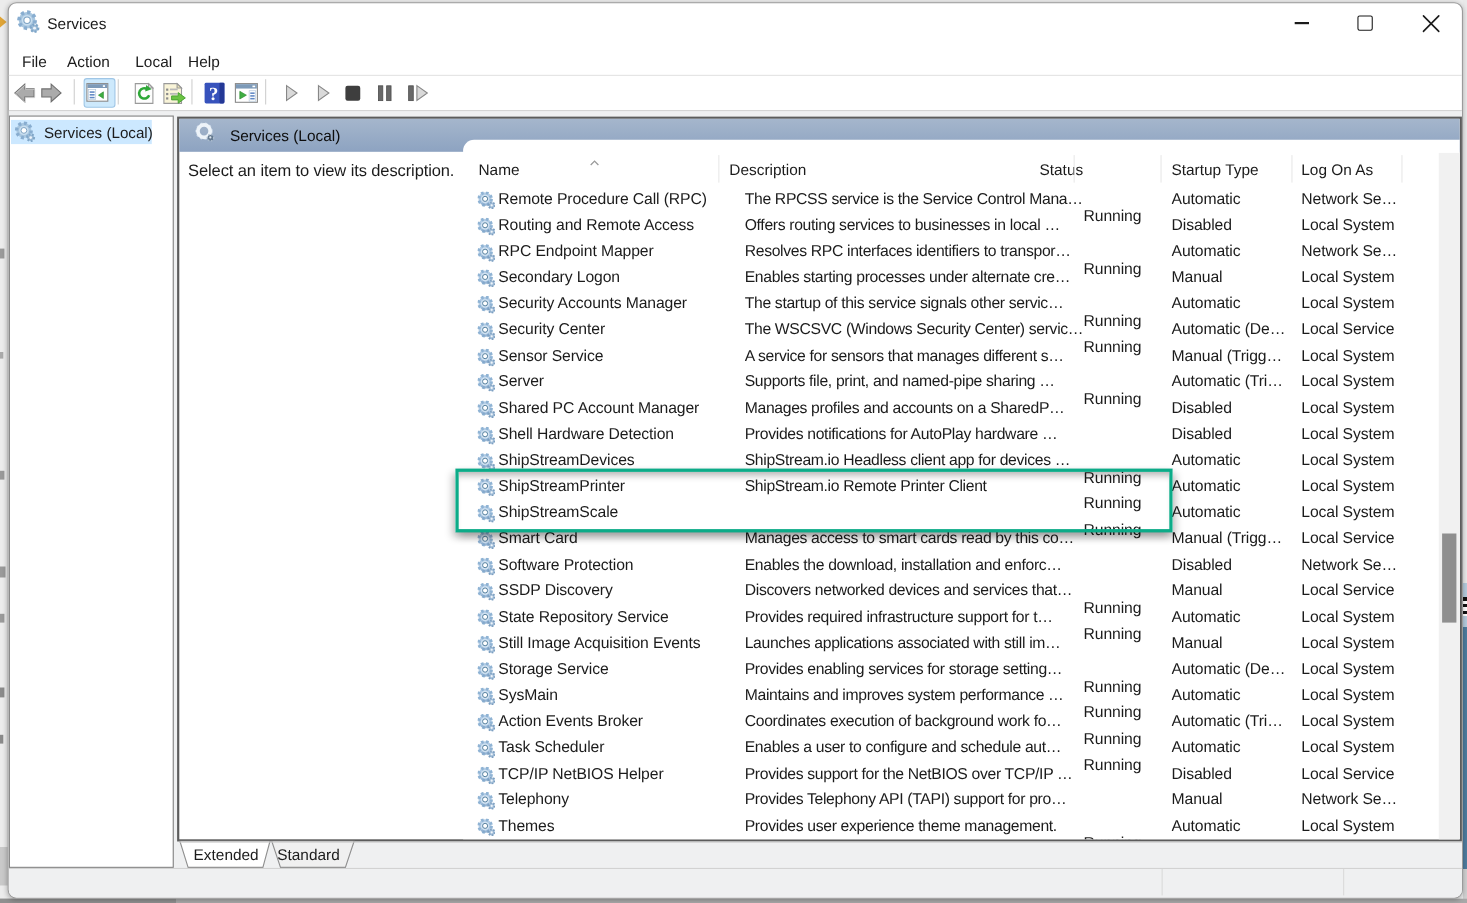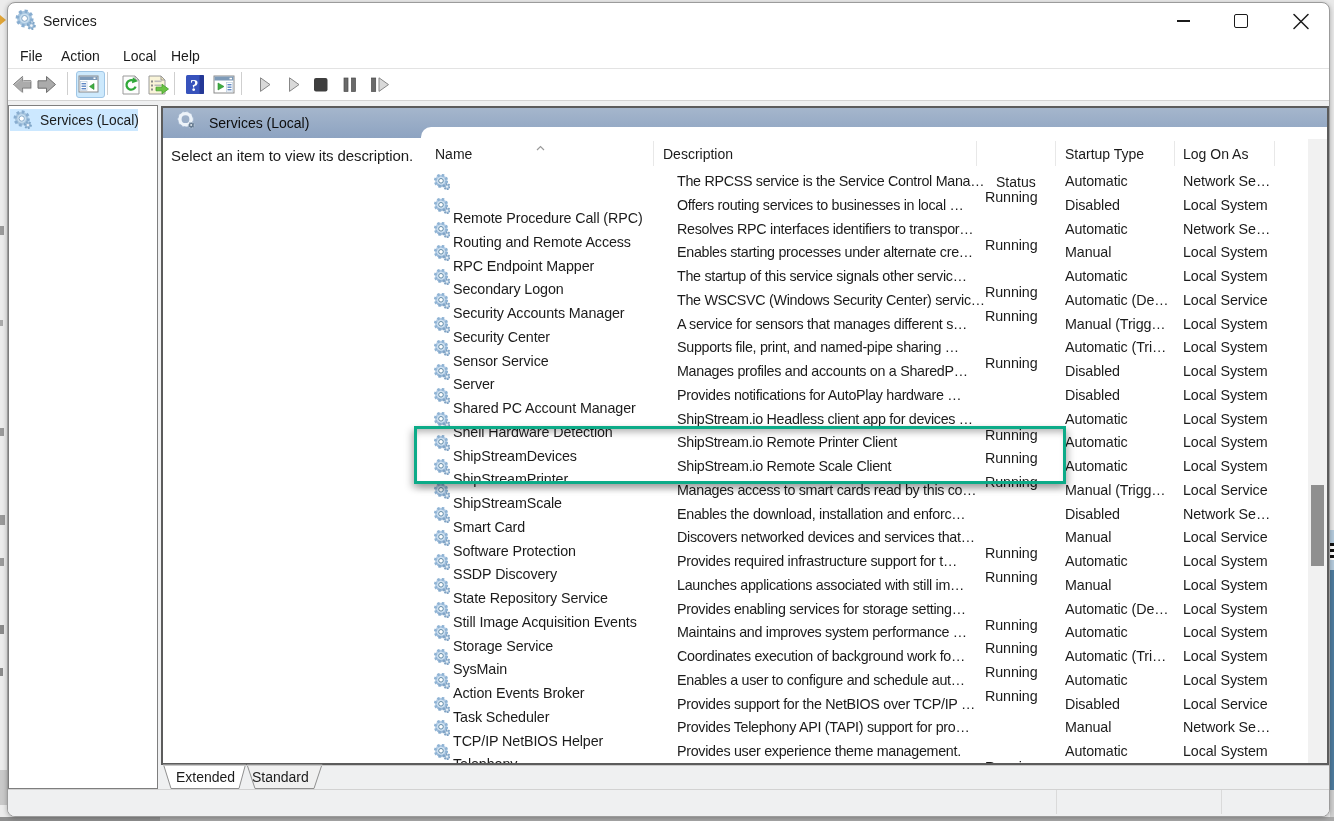--- a/index.html
+++ b/index.html
@@ -39,21 +39,21 @@
 #selectitem { left:171px; top:147px; font-size:15px; letter-spacing:-0.1px; }
 #listpanel { left:421px; top:127px; width:906px; height:636px; background:#fff; border-top-left-radius:10px; }
 
 .hdr { top:146px; font-size:14px; color:#1b1b1b; }
 .hsep { top:141px; width:1px; height:25px; background:#e8e8e8; }
 #caret { left:536px; top:144px; width:9px; height:9px; }
 
 #rows { left:424px; top:170px; width:884px; height:593px; overflow:hidden; font-size:14.3px; letter-spacing:-0.1px; }
 .r { position:absolute; left:0; width:884px; height:24px; line-height:23.5px; white-space:nowrap; }
 .gi { position:absolute; left:10px; top:4px; }
-.c1 { position:absolute; left:29px; width:210px; overflow:hidden;margin-top:37px; }
+.c1 { position:absolute; left:29px; width:210px; overflow:hidden; }
 .c2 { position:absolute; left:253px; width:313px; overflow:hidden; letter-spacing:-0.3px; }
 .c3 { position:absolute; left:561px; width:78px; overflow:hidden;margin-top:16px; }
 .c4 { position:absolute; left:641px; width:117px; overflow:hidden; }
 .c5 { position:absolute; left:759px; width:125px; overflow:hidden; }
 
 #sbtrack { left:1308px; top:139px; width:19px; height:624px; background:#f1f1f1; }
 #sbthumb { left:1311px; top:485px; width:13px; height:81px; background:#8f8f8f; }
 
 #greenbox { left:414px; top:426px; width:652px; height:58px; border:3px solid #0cab88; box-shadow:-3px 4px 7px rgba(0,0,0,.22), 3px 4px 7px rgba(0,0,0,.22), inset 0 7px 7px -4px rgba(0,0,0,.3); }
 
@@ -196,21 +196,21 @@
 <circle cx="14.4" cy="14.2" r="2.7" fill="#64798f"></circle>
 <circle cx="14.4" cy="14.2" r="2.9" fill="none" stroke="#aabbcd" stroke-width="1.3" stroke-dasharray="1.3 1.5"></circle>
 <circle cx="14.2" cy="13.9" r="1" fill="#dde6ee"></circle>
 </svg>
 <div class="abs" id="bandtext">Services (Local)</div>
 <div class="abs" id="listpanel"></div>
 <div class="abs" id="selectitem">Select an item to view its description.</div>
 
 <div class="abs hdr" style="left:435px;">Name</div>
 <div class="abs hdr" style="left:663px;">Description</div>
-<div class="abs hdr" style="left:996px;margin-top:28px;">Status</div>
+<div class="abs hdr" style="left:945px;">Status</div>
 <div class="abs hdr" style="left:1065px;">Startup Type</div>
 <div class="abs hdr" style="left:1183px;">Log On As</div>
 <svg class="abs" id="caret" viewBox="0 0 9 9">
     <path d="M1 6 L4.5 2.5 L8 6" fill="none" stroke="#9a9a9a" stroke-width="1.2"></path>
   </svg>
 <div class="abs hsep" style="left:653px;"></div>
 <div class="abs hsep" style="left:976px;"></div>
 <div class="abs hsep" style="left:1055px;"></div>
 <div class="abs hsep" style="left:1174px;"></div>
 <div class="abs hsep" style="left:1274px;"></div>
@@ -334,21 +334,20 @@
       <span class="c2">ShipStream.io Remote Printer Client</span>
       <span class="c3">Running</span>
       <span class="c4">Automatic</span>
       <span class="c5">Local System</span>
     </div>
 <div class="r" style="top:285.0px">
       <svg class="gi" width="16" height="16" viewBox="0 0 16 16">
         <use href="#gear"></use>
       </svg>
       <span class="c1">ShipStreamScale</span>
-      <span class="c2">ShipStream.io Remote Scale Client</span>
       <span class="c3">Running</span>
       <span class="c4">Automatic</span>
       <span class="c5">Local System</span>
     </div>
 <div class="r" style="top:308.75px">
       <svg class="gi" width="16" height="16" viewBox="0 0 16 16">
         <use href="#gear"></use>
       </svg>
       <span class="c1">Smart Card</span>
       <span class="c2">Manages access to smart cards read by this co…</span>

